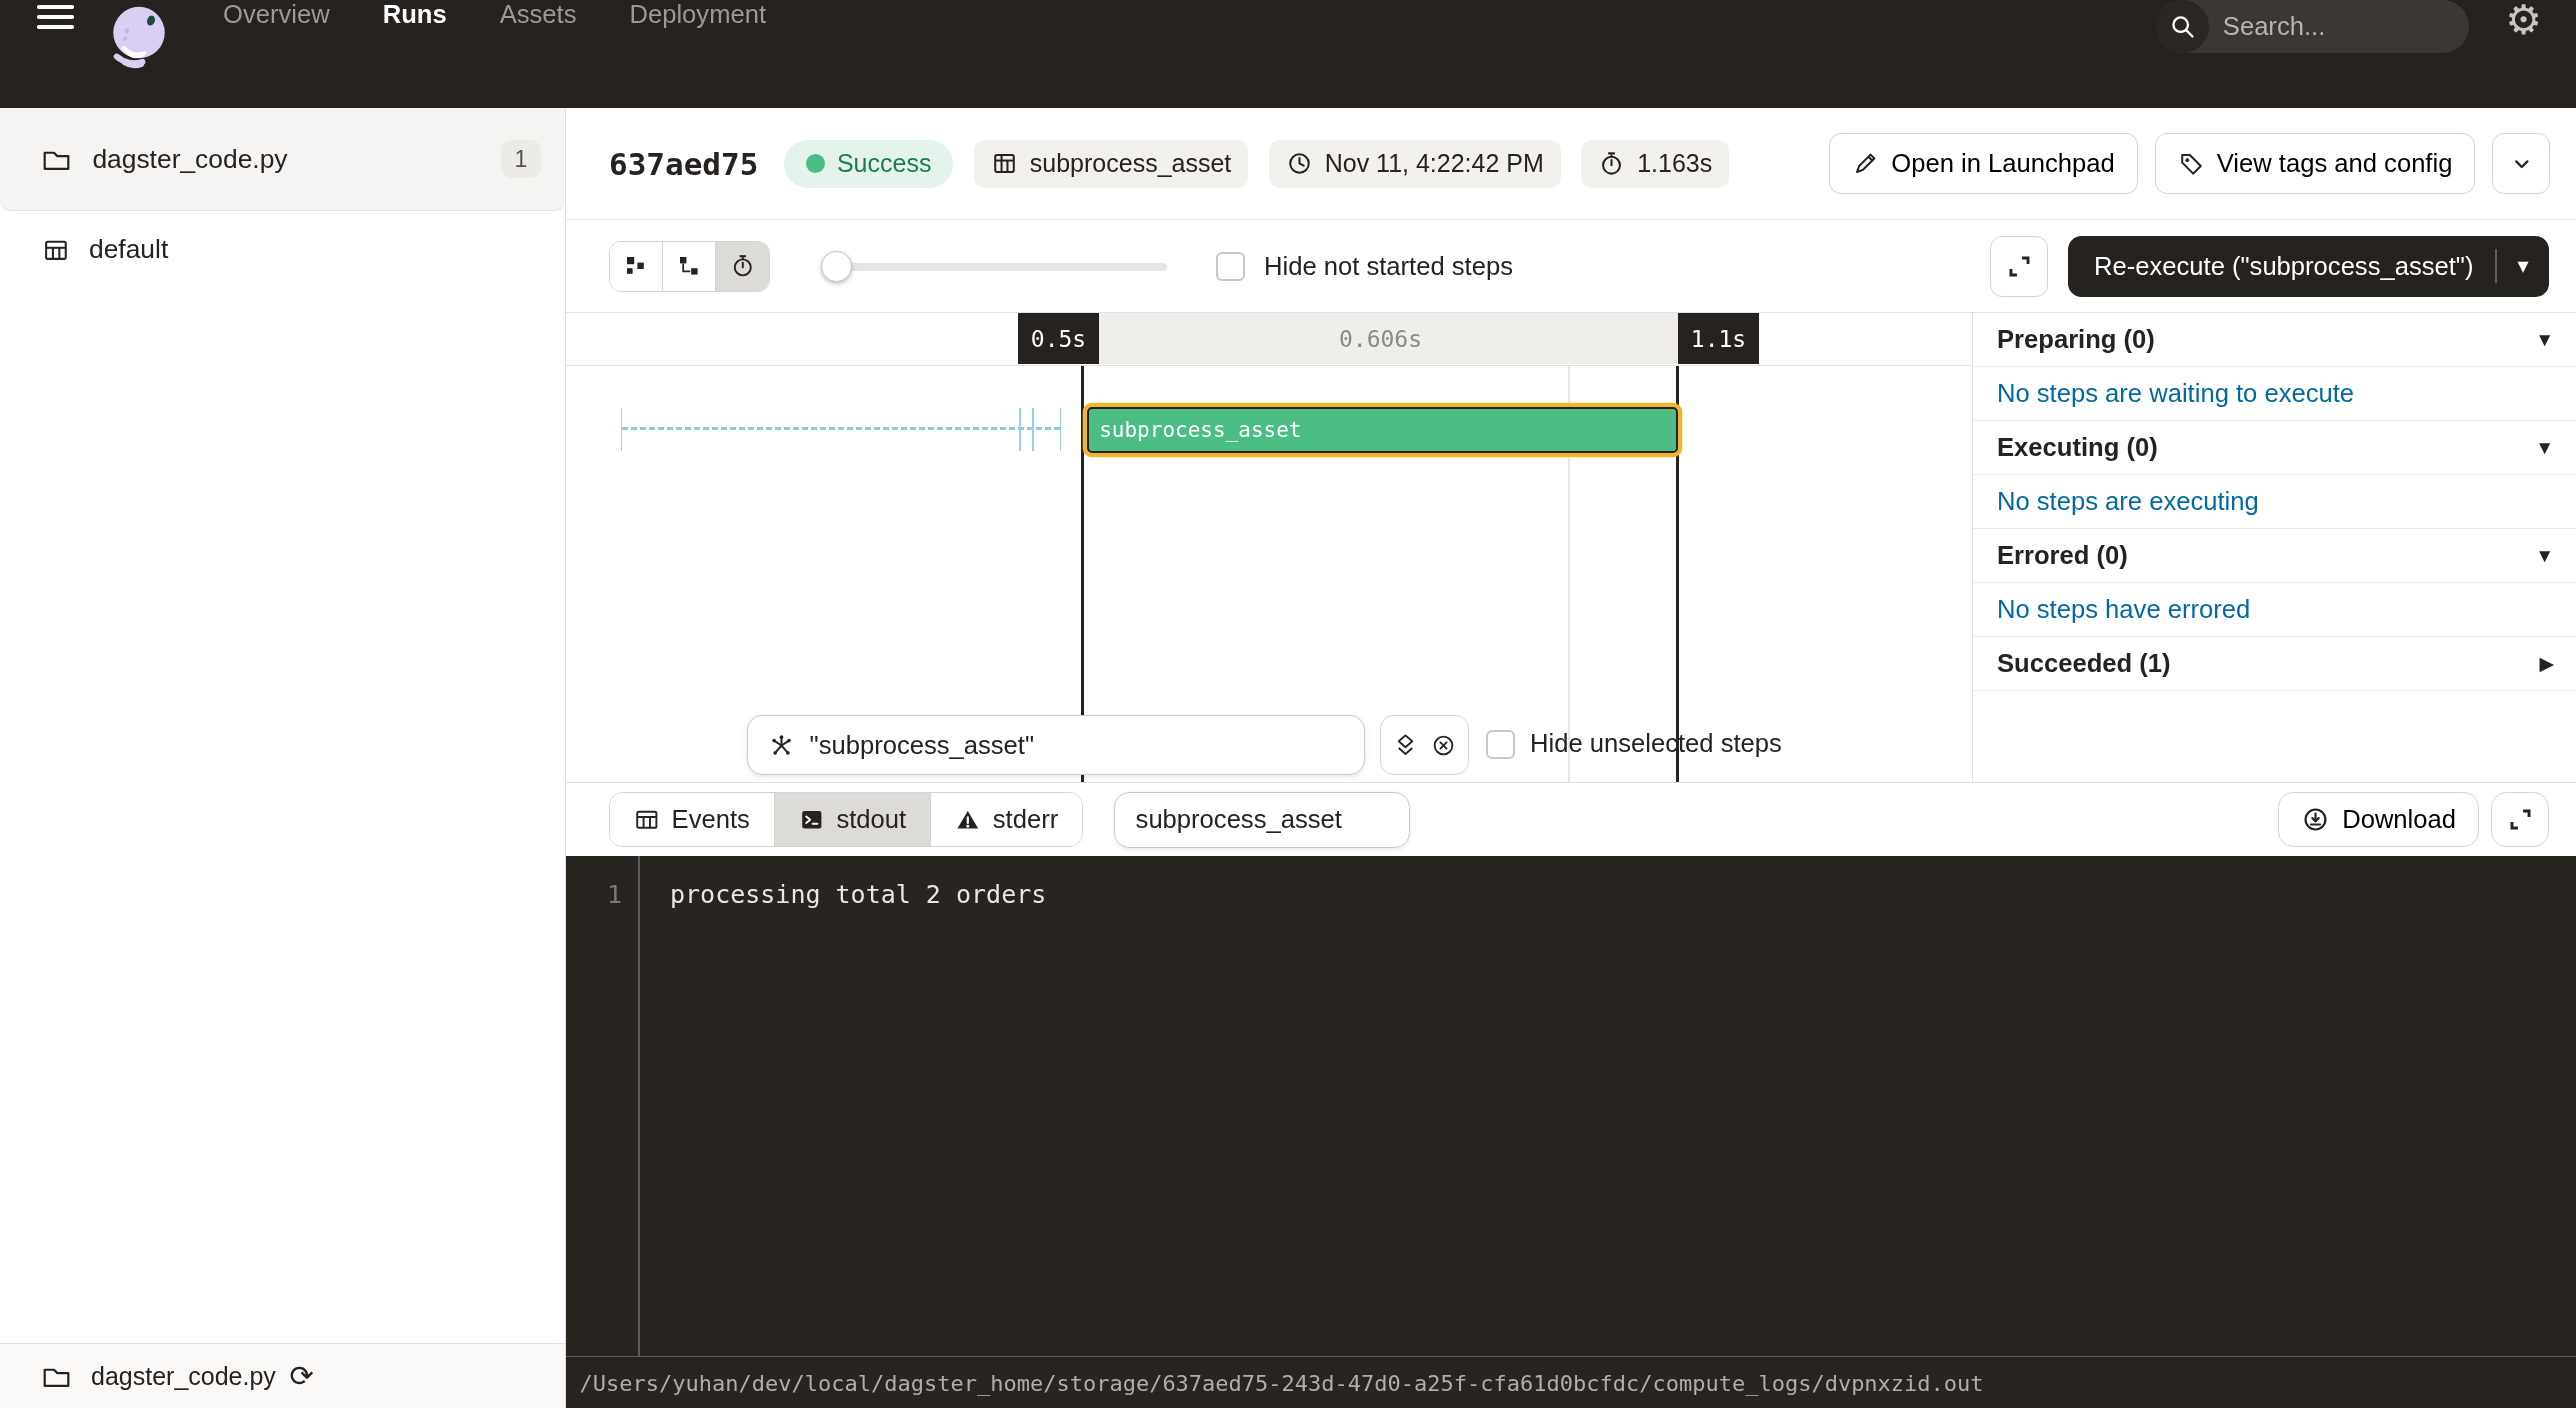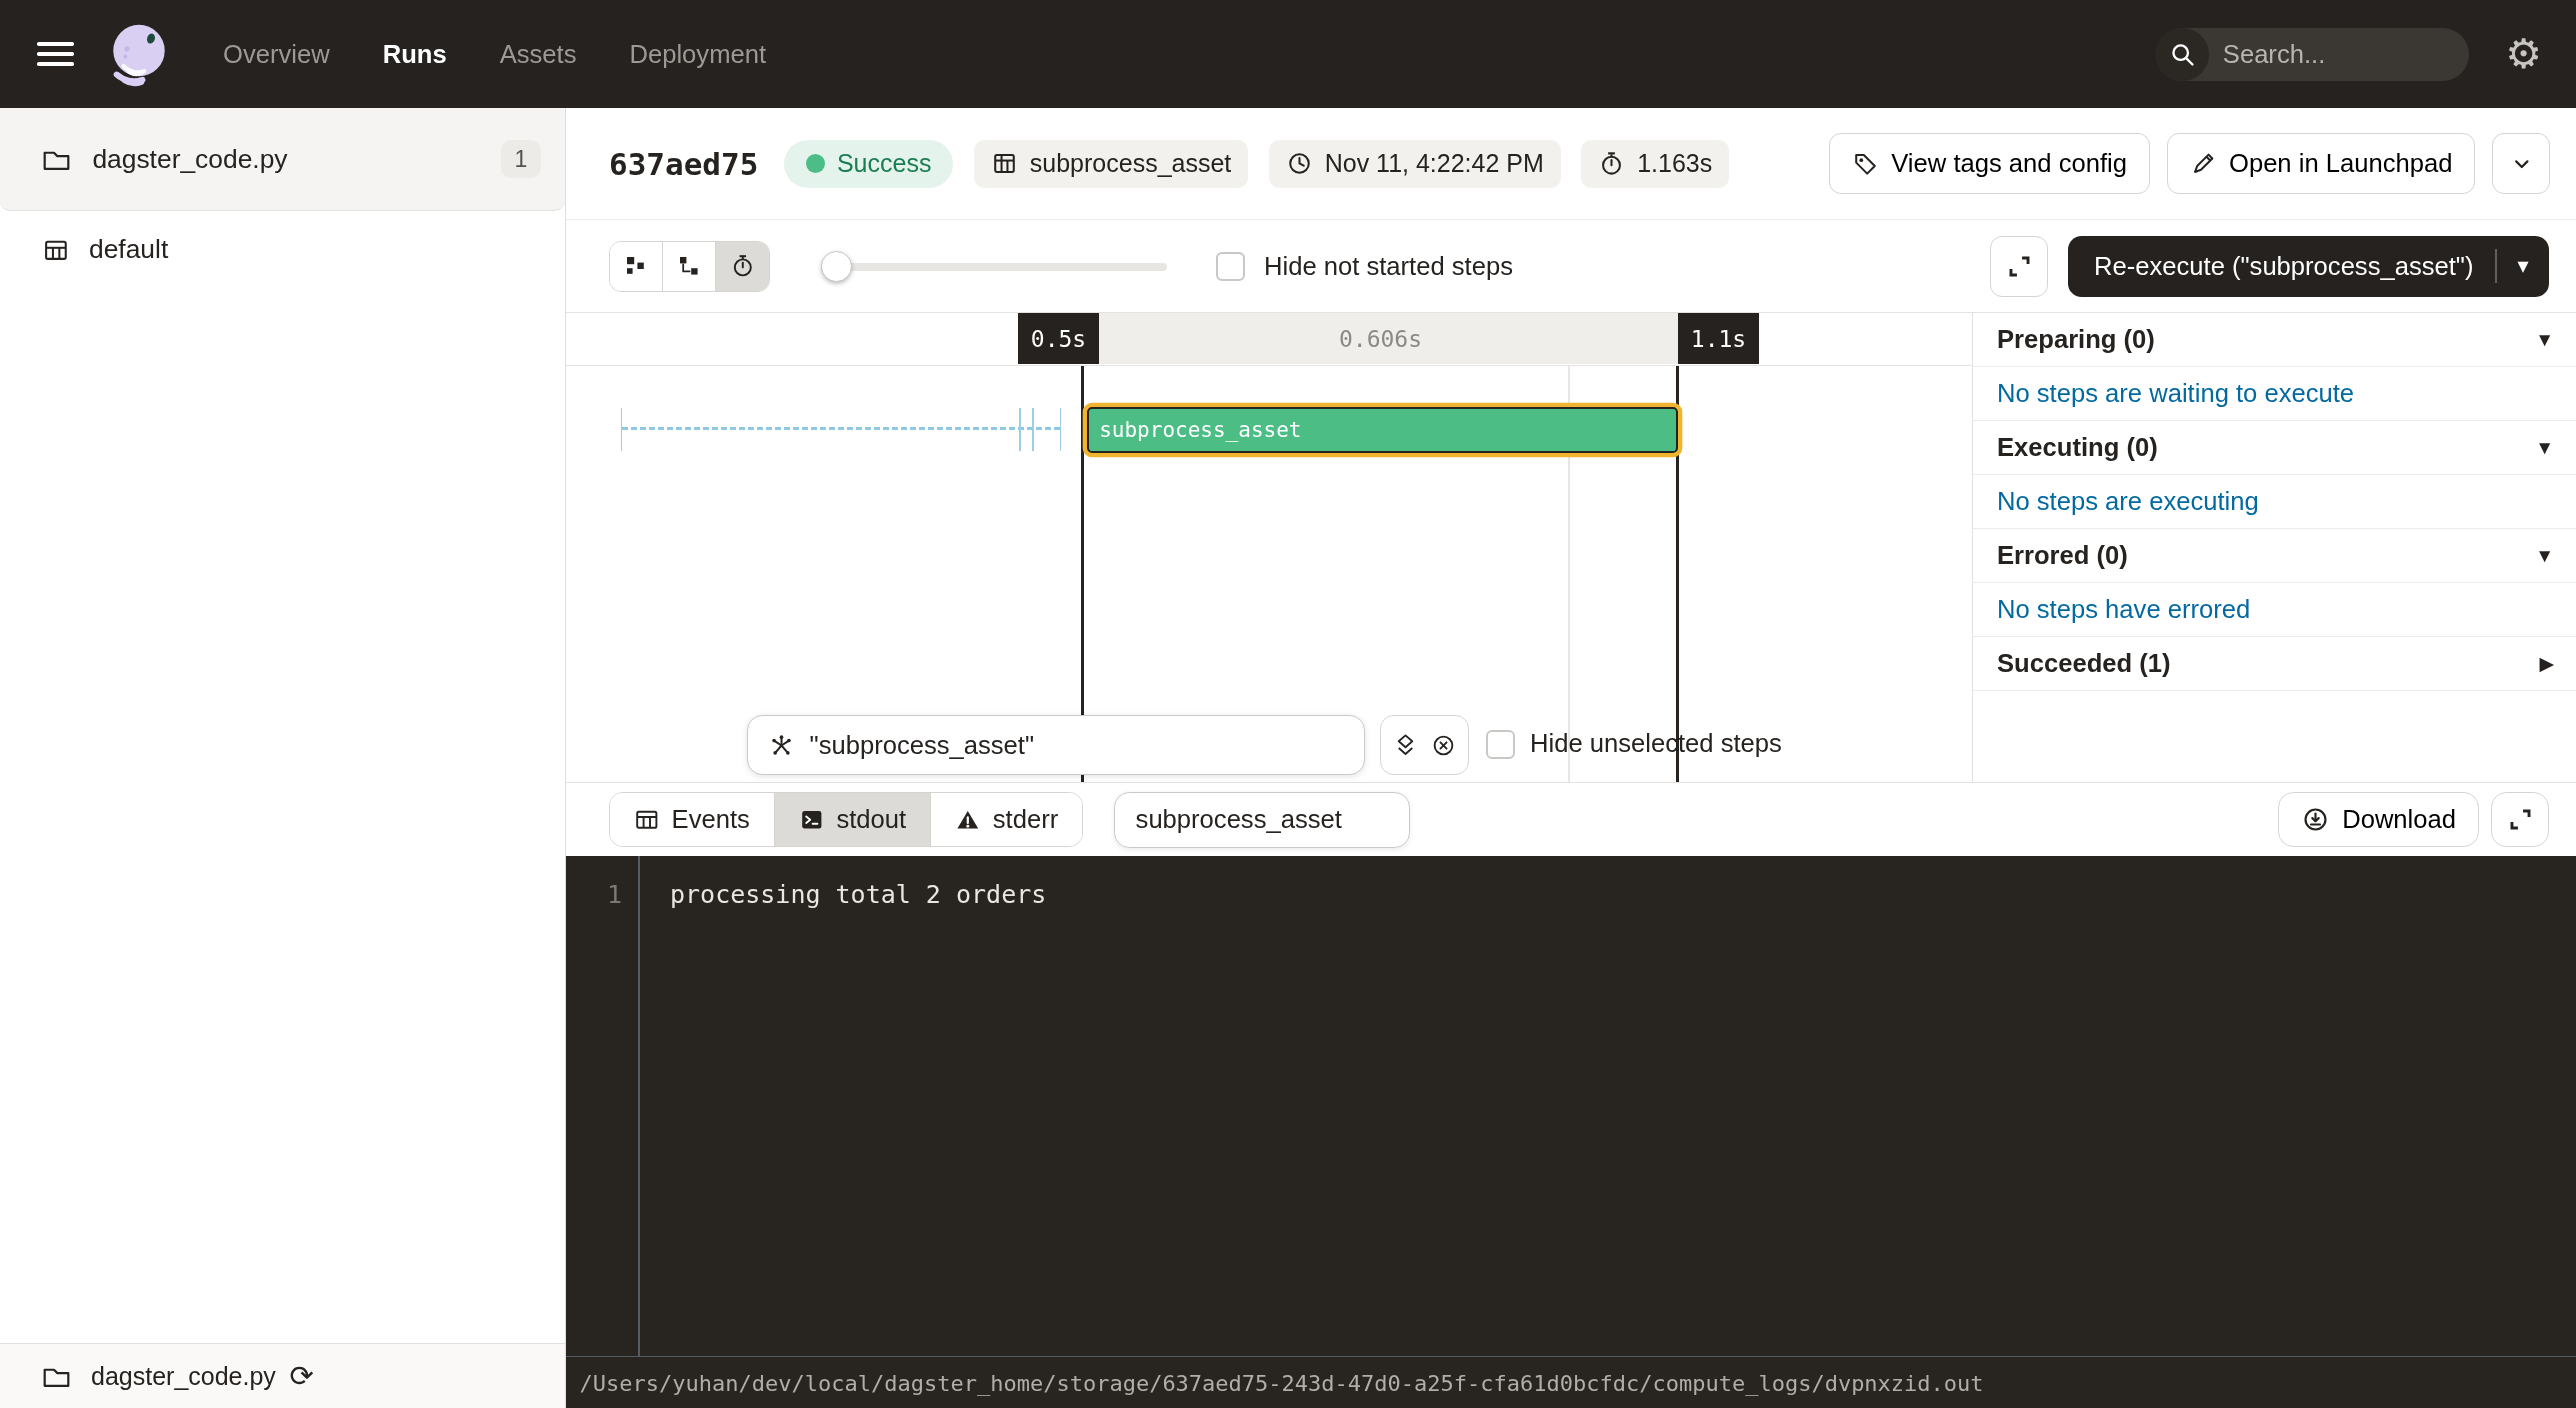--- a/index.html
+++ b/index.html
@@ -1,21 +1,21 @@
 <!DOCTYPE html>
 <html style="font-size:13.6px"><head>
 <meta charset="utf-8">
 <style>
   * { margin:0; padding:0; box-sizing:border-box; }
   html,body { width:2576px; height:1409px; }
   body { font-family:"Liberation Sans","DejaVu Sans",sans-serif; color:#26221F; background:#fff; overflow:hidden; }
   .mono { font-family:"DejaVu Sans Mono","Liberation Mono",monospace; }
 
   
-  .topnav { height:108px; background:#25221F; display:flex; align-items:center; padding:0 34px 0 37px; }
+  .topnav { height:108px; background:#25221F; display:flex; padding:0 34px 0 37px; }
   .hamburger { width:37px; height:34px; display:flex; flex-direction:column; justify-content:center; gap:6px; cursor:pointer; }
   .hamburger i { display:block; height:4.3px; background:#fff; border-radius:1.7px; }
   .logo { margin-left:29px; }
   .navlinks { display:flex; gap:53px; margin-left:48px; font-size:25.6px; }
   .navlink { color:#9D9A96; cursor:pointer; }
   .navlink.active { color:#fff; font-weight:700; }
   .topnav .spacer { flex:1; }
   .searchpill { width:313px; height:53px; background:#3B3733; border-radius:26.4px; display:flex; align-items:center; overflow:hidden; }
   .searchpill .lens { width:53px; height:53px; border-radius:50%; background:#2B2823; display:flex; align-items:center; justify-content:center; flex:0 0 auto; }
   .searchpill input { flex:1; background:transparent; border:0; outline:none; color:#E8E6E2; font-size:25.6px; padding:0 8.5px 0 13.6px; font-family:inherit; }
@@ -214,31 +214,31 @@
           <circle cx="16" cy="18" r="10" fill="none" stroke="#26221F" stroke-width="2.4"></circle>
           <line x1="12" y1="4" x2="20" y2="4" stroke="#26221F" stroke-width="2.6"></line>
           <line x1="16" y1="8" x2="16" y2="5" stroke="#26221F" stroke-width="2.4"></line>
           <line x1="16" y1="18" x2="16" y2="12" stroke="#26221F" stroke-width="2.4" stroke-linecap="round"></line>
         </svg>
         <span>1.163s</span>
       </span>
       <div class="spacer"></div>
       <button class="btn">
         <svg width="27" height="27" viewBox="0 0 32 32">
+          <path d="M6 26 l2.5-7 L22 5.5 l4.5 4.5 L13 23.5 z" fill="none" stroke="#26221F" stroke-width="2.4" stroke-linejoin="round"></path>
+          <line x1="19.5" y1="8" x2="24" y2="12.5" stroke="#26221F" stroke-width="2.4"></line>
+        </svg>
+        <span>Open in Launchpad</span>
+      </button>
+      <button class="btn">
+        <svg width="27" height="27" viewBox="0 0 32 32">
           <path d="M5 6 v9 l13 13 9-9 L14 6 z" fill="none" stroke="#26221F" stroke-width="2.4" stroke-linejoin="round"></path>
           <circle cx="11" cy="12" r="2.2" fill="#26221F"></circle>
         </svg>
         <span>View tags and config</span>
-      </button>
-      <button class="btn">
-        <svg width="27" height="27" viewBox="0 0 32 32">
-          <path d="M6 26 l2.5-7 L22 5.5 l4.5 4.5 L13 23.5 z" fill="none" stroke="#26221F" stroke-width="2.4" stroke-linejoin="round"></path>
-          <line x1="19.5" y1="8" x2="24" y2="12.5" stroke="#26221F" stroke-width="2.4"></line>
-        </svg>
-        <span>Open in Launchpad</span>
       </button>
       <button class="btn icononly">
         <svg width="25.6" height="25.6" viewBox="0 0 32 32">
           <path d="M9 13 l7 7 7-7" fill="none" stroke="#26221F" stroke-width="2.8" stroke-linecap="round" stroke-linejoin="round"></path>
         </svg>
       </button>
     </div>
 
     <div class="gtoolbar">
       <div class="seg">

